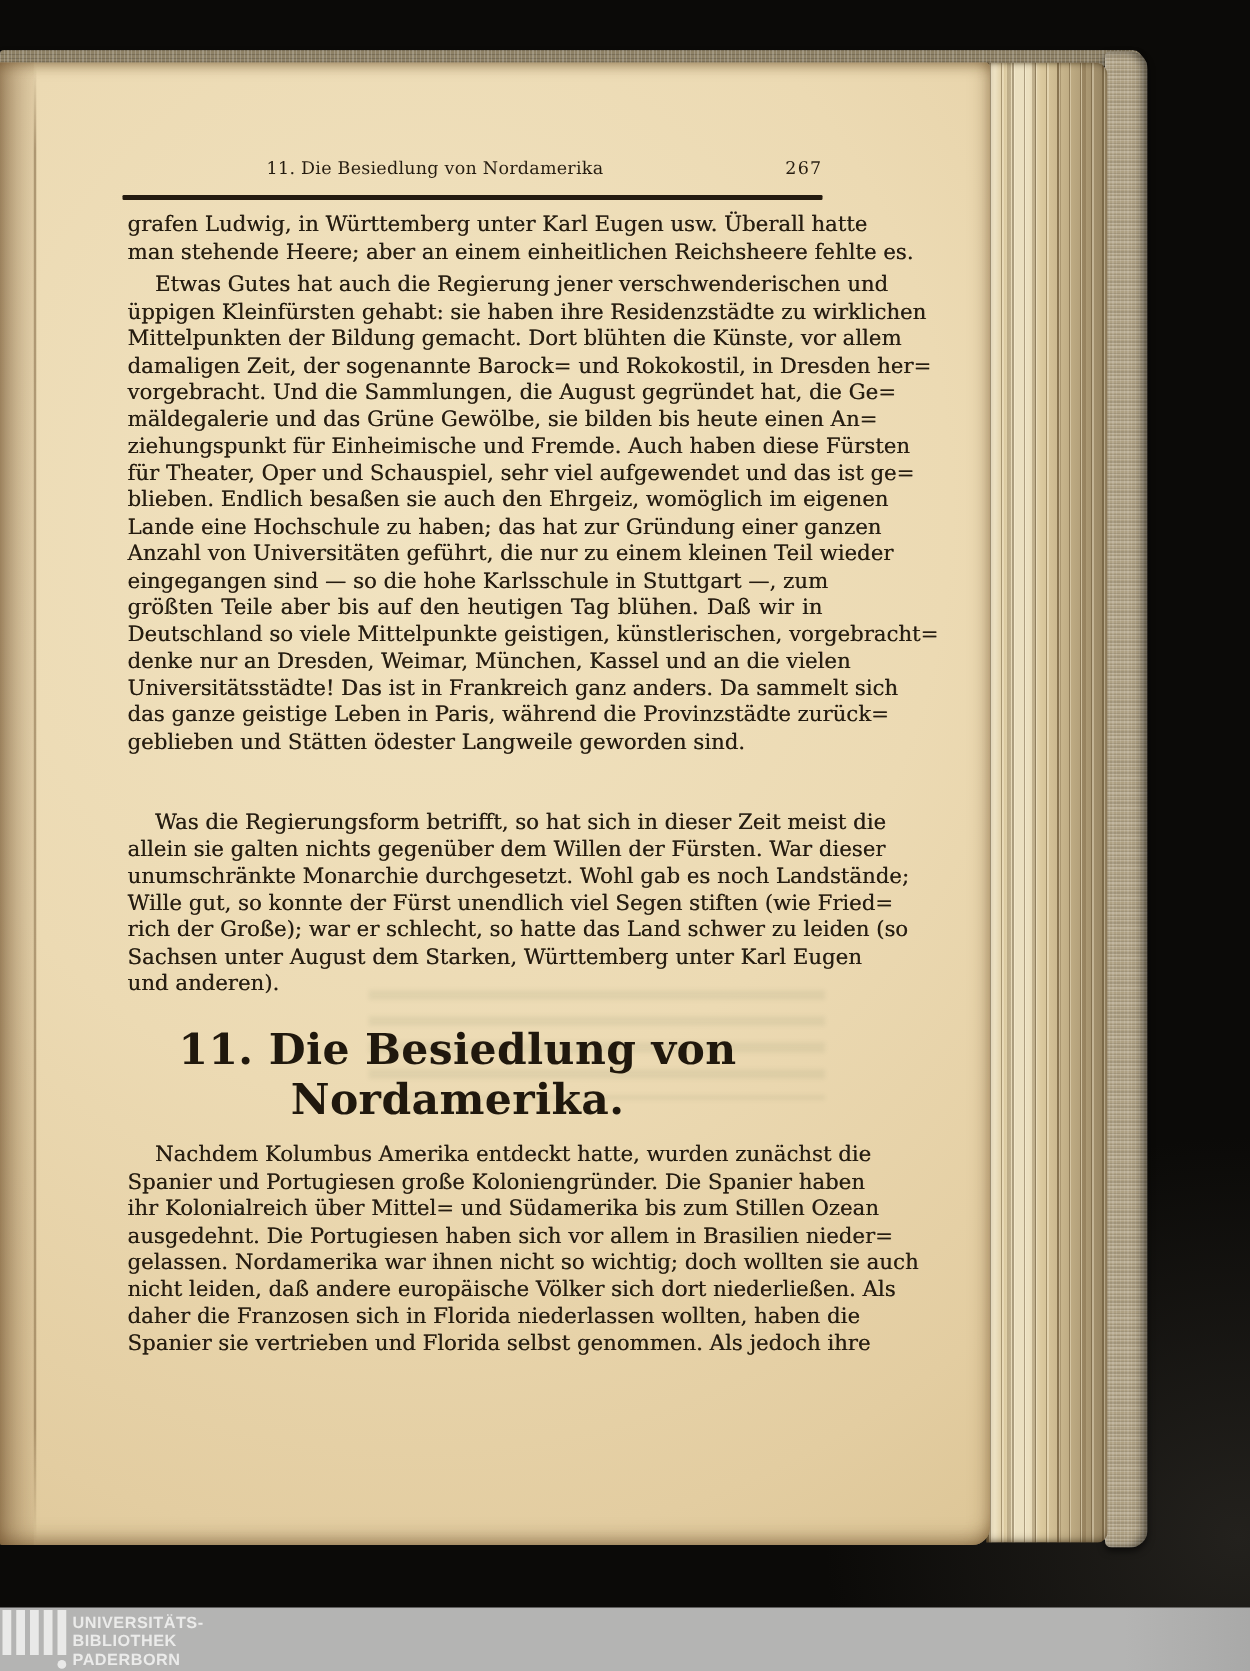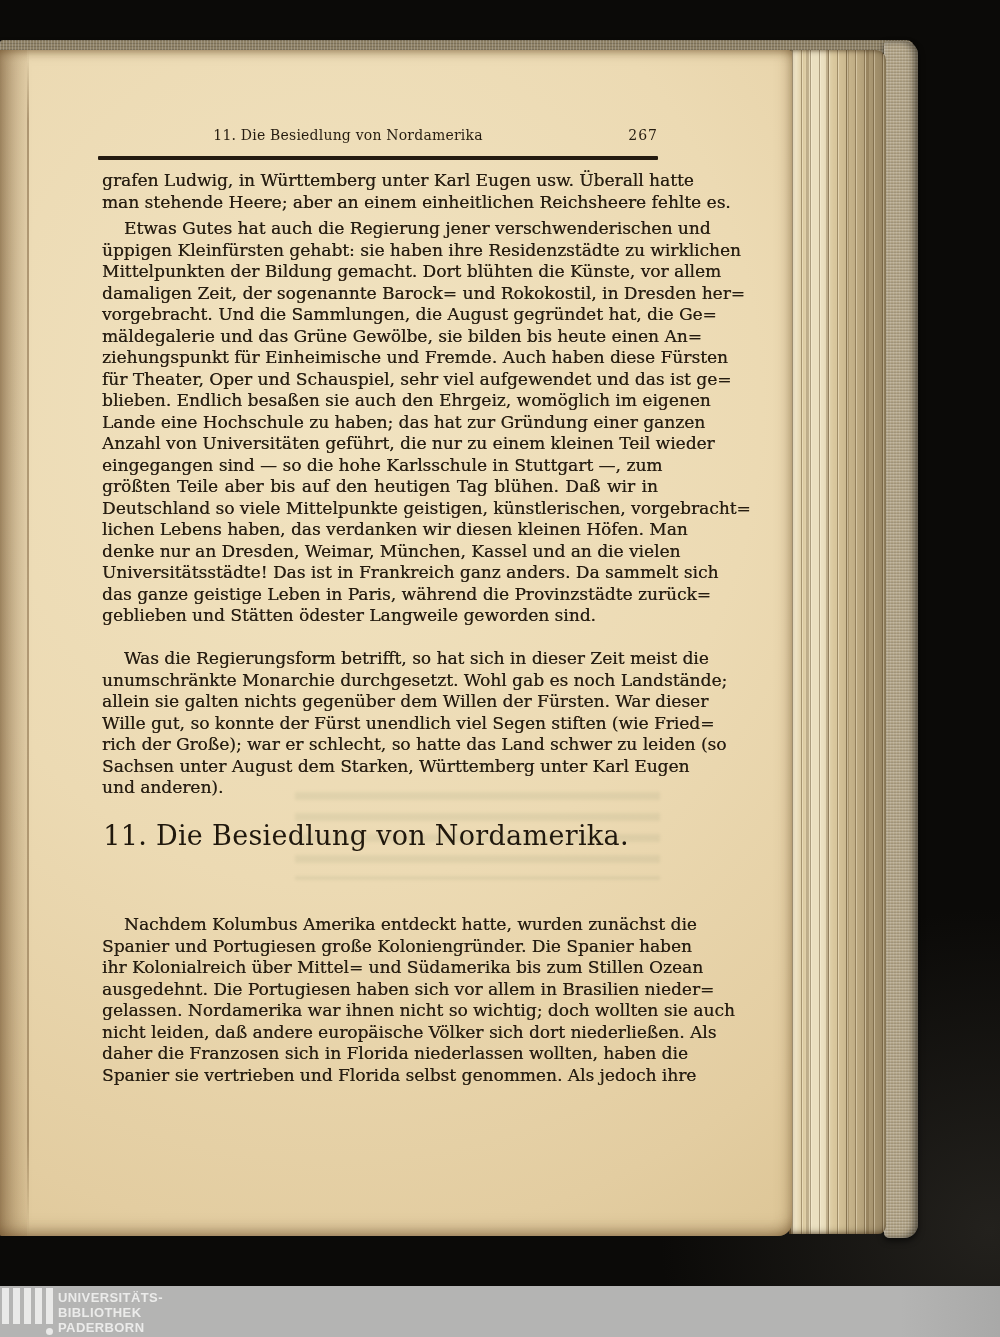--- a/index.html
+++ b/index.html
@@ -80,21 +80,21 @@
   .para{position:absolute;left:0;width:556px;font-size:17px;line-height:21.5px;text-shadow:.25px 0 0 rgba(37,28,16,.75);}
   .para .line{text-align:justify;text-align-last:justify;height:21.5px;overflow:visible;white-space:nowrap;}
   .para .line:last-child{text-align-last:left;}
   .para.indent .line:first-child{text-indent:22px;}
   .p1{top:120px;}
   .p2{top:168px;}
   .p3{top:598px;}
   .p4{top:864px;}
   .section-heading{
     position:absolute;top:770px;left:0;width:556px;height:40px;
-    text-align:center;font-size:27px;font-weight:normal;color:#20180d;
+    text-align:center;font-size:34px;font-weight:bold;color:#20180d;
     letter-spacing:.3px;transform:translateX(-14px);
   }
   
   .banner{
     position:absolute;left:0;top:1286px;width:1000px;height:51px;
     background:linear-gradient(90deg, #b4b4b3 0 90%, #a9a9a8 100%);
   }
   .logo{position:absolute;left:2px;top:2px;width:52px;height:47px;}
   .logo .bar{position:absolute;top:0;width:7px;height:36px;background:#e9e9e8;}
   .logo .bar:nth-child(1){left:0;}
@@ -142,30 +142,29 @@
           <div class="line">vorgebracht. Und die Sammlungen, die August gegründet hat, die Ge=</div>
           <div class="line">mäldegalerie und das Grüne Gewölbe, sie bilden bis heute einen An=</div>
           <div class="line">ziehungspunkt für Einheimische und Fremde. Auch haben diese Fürsten</div>
           <div class="line">für Theater, Oper und Schauspiel, sehr viel aufgewendet und das ist ge=</div>
           <div class="line">blieben. Endlich besaßen sie auch den Ehrgeiz, womöglich im eigenen</div>
           <div class="line">Lande eine Hochschule zu haben; das hat zur Gründung einer ganzen</div>
           <div class="line">Anzahl von Universitäten geführt, die nur zu einem kleinen Teil wieder</div>
           <div class="line">eingegangen sind — so die hohe Karlsschule in Stuttgart —, zum</div>
           <div class="line">größten Teile aber bis auf den heutigen Tag blühen. Daß wir in</div>
           <div class="line">Deutschland so viele Mittelpunkte geistigen, künstlerischen, vorgebracht=</div>
-          <div class="line">lichen Lebens haben, das verdanken wir diesen kleinen Höfen. Man</div>
           <div class="line">denke nur an Dresden, Weimar, München, Kassel und an die vielen</div>
           <div class="line">Universitätsstädte! Das ist in Frankreich ganz anders. Da sammelt sich</div>
           <div class="line">das ganze geistige Leben in Paris, während die Provinzstädte zurück=</div>
           <div class="line">geblieben und Stätten ödester Langweile geworden sind.</div>
         </div>
       <div class="para p3 indent">
           <div class="line">Was die Regierungsform betrifft, so hat sich in dieser Zeit meist die</div>
+          <div class="line">allein sie galten nichts gegenüber dem Willen der Fürsten. War dieser</div>
           <div class="line">unumschränkte Monarchie durchgesetzt. Wohl gab es noch Landstände;</div>
-          <div class="line">allein sie galten nichts gegenüber dem Willen der Fürsten. War dieser</div>
           <div class="line">Wille gut, so konnte der Fürst unendlich viel Segen stiften (wie Fried=</div>
           <div class="line">rich der Große); war er schlecht, so hatte das Land schwer zu leiden (so</div>
           <div class="line">Sachsen unter August dem Starken, Württemberg unter Karl Eugen</div>
           <div class="line">und anderen).</div>
         </div>
 
       <div class="section-heading">11. Die Besiedlung von Nordamerika.</div>
 
       <div class="para p4 indent">
           <div class="line">Nachdem Kolumbus Amerika entdeckt hatte, wurden zunächst die</div>

